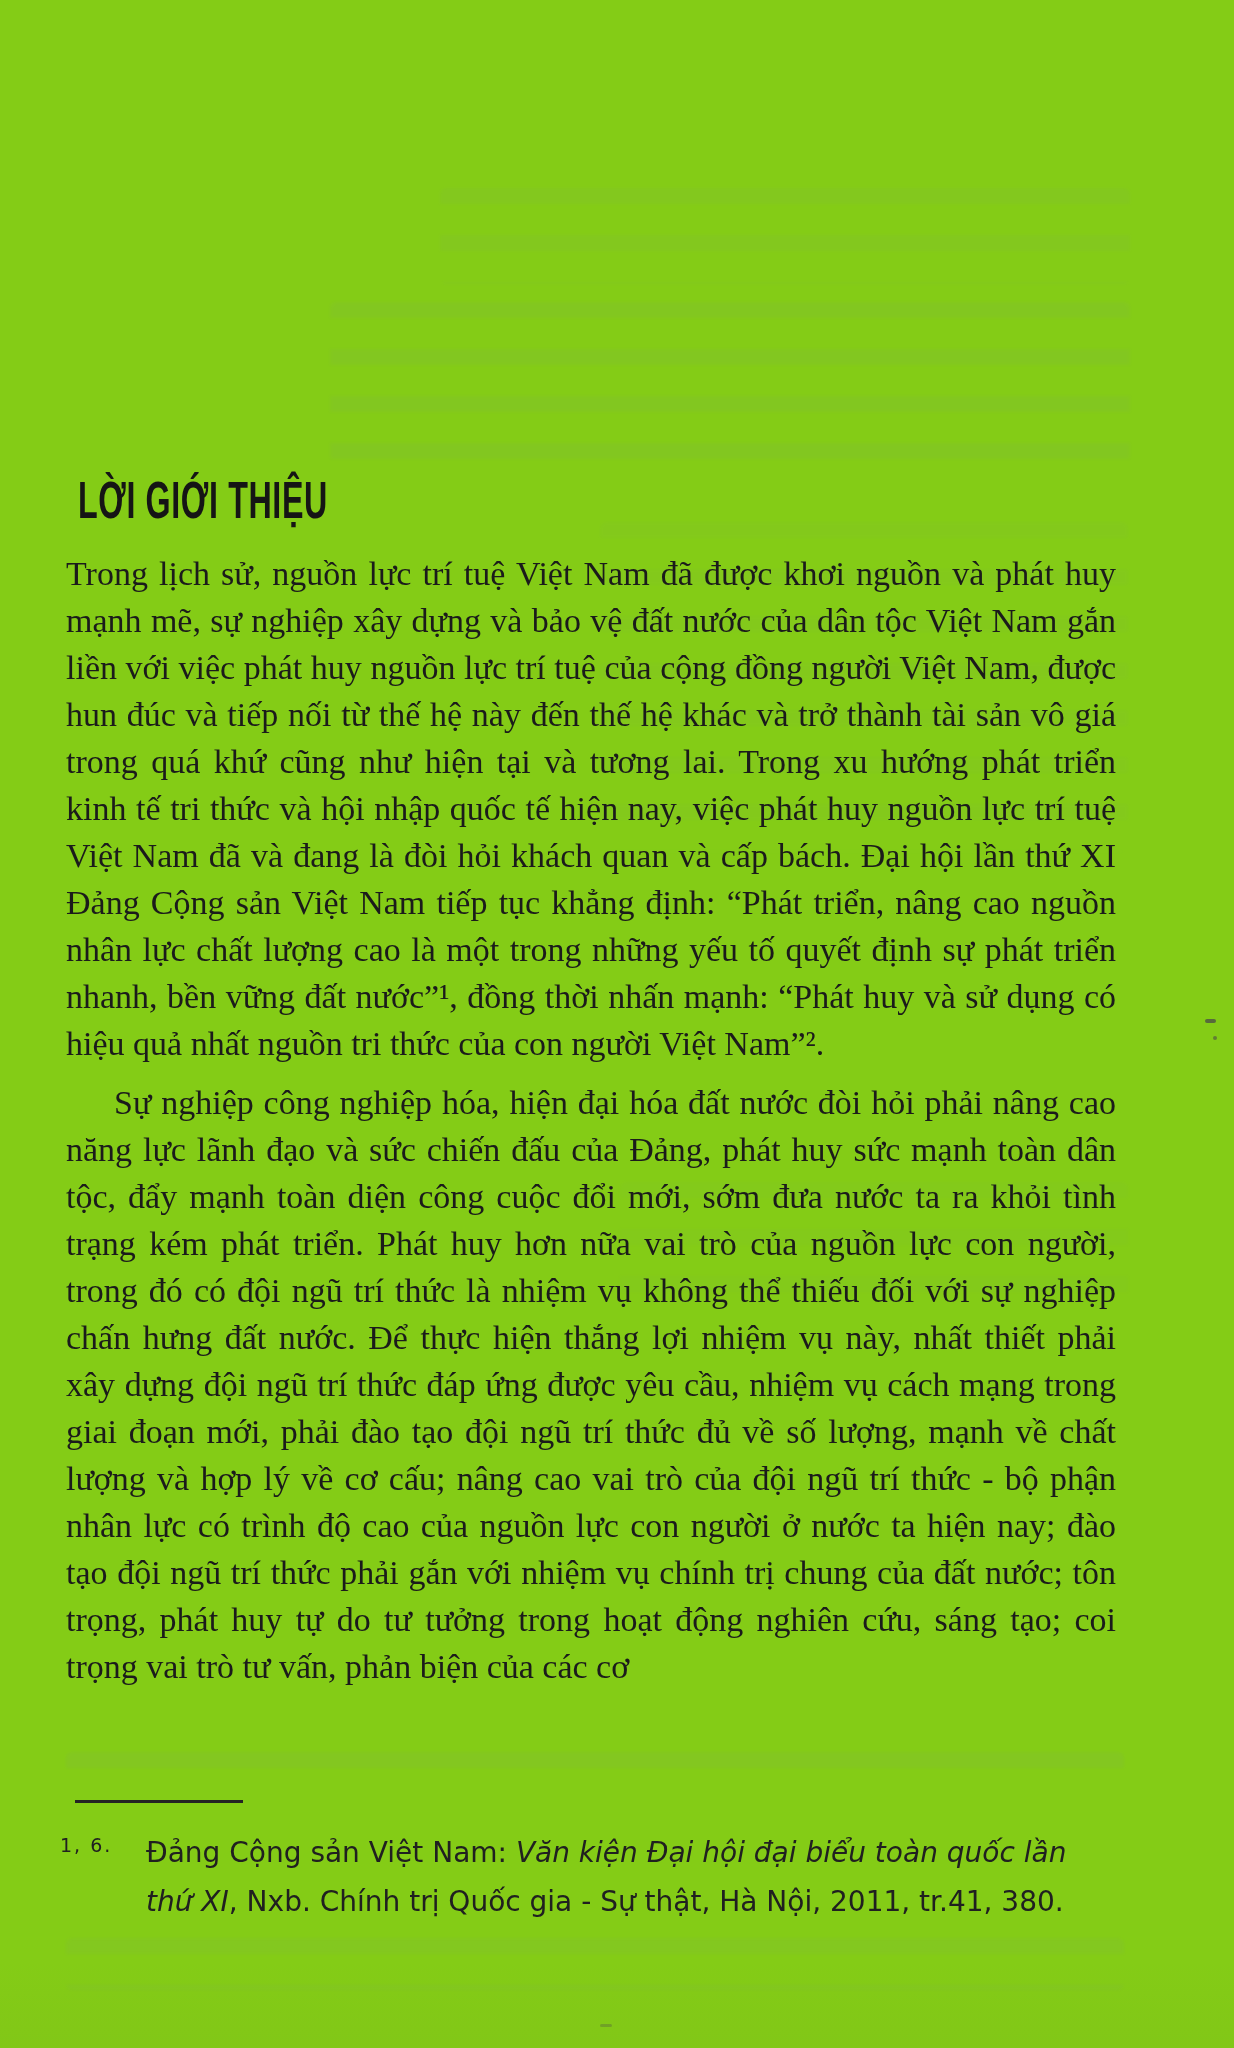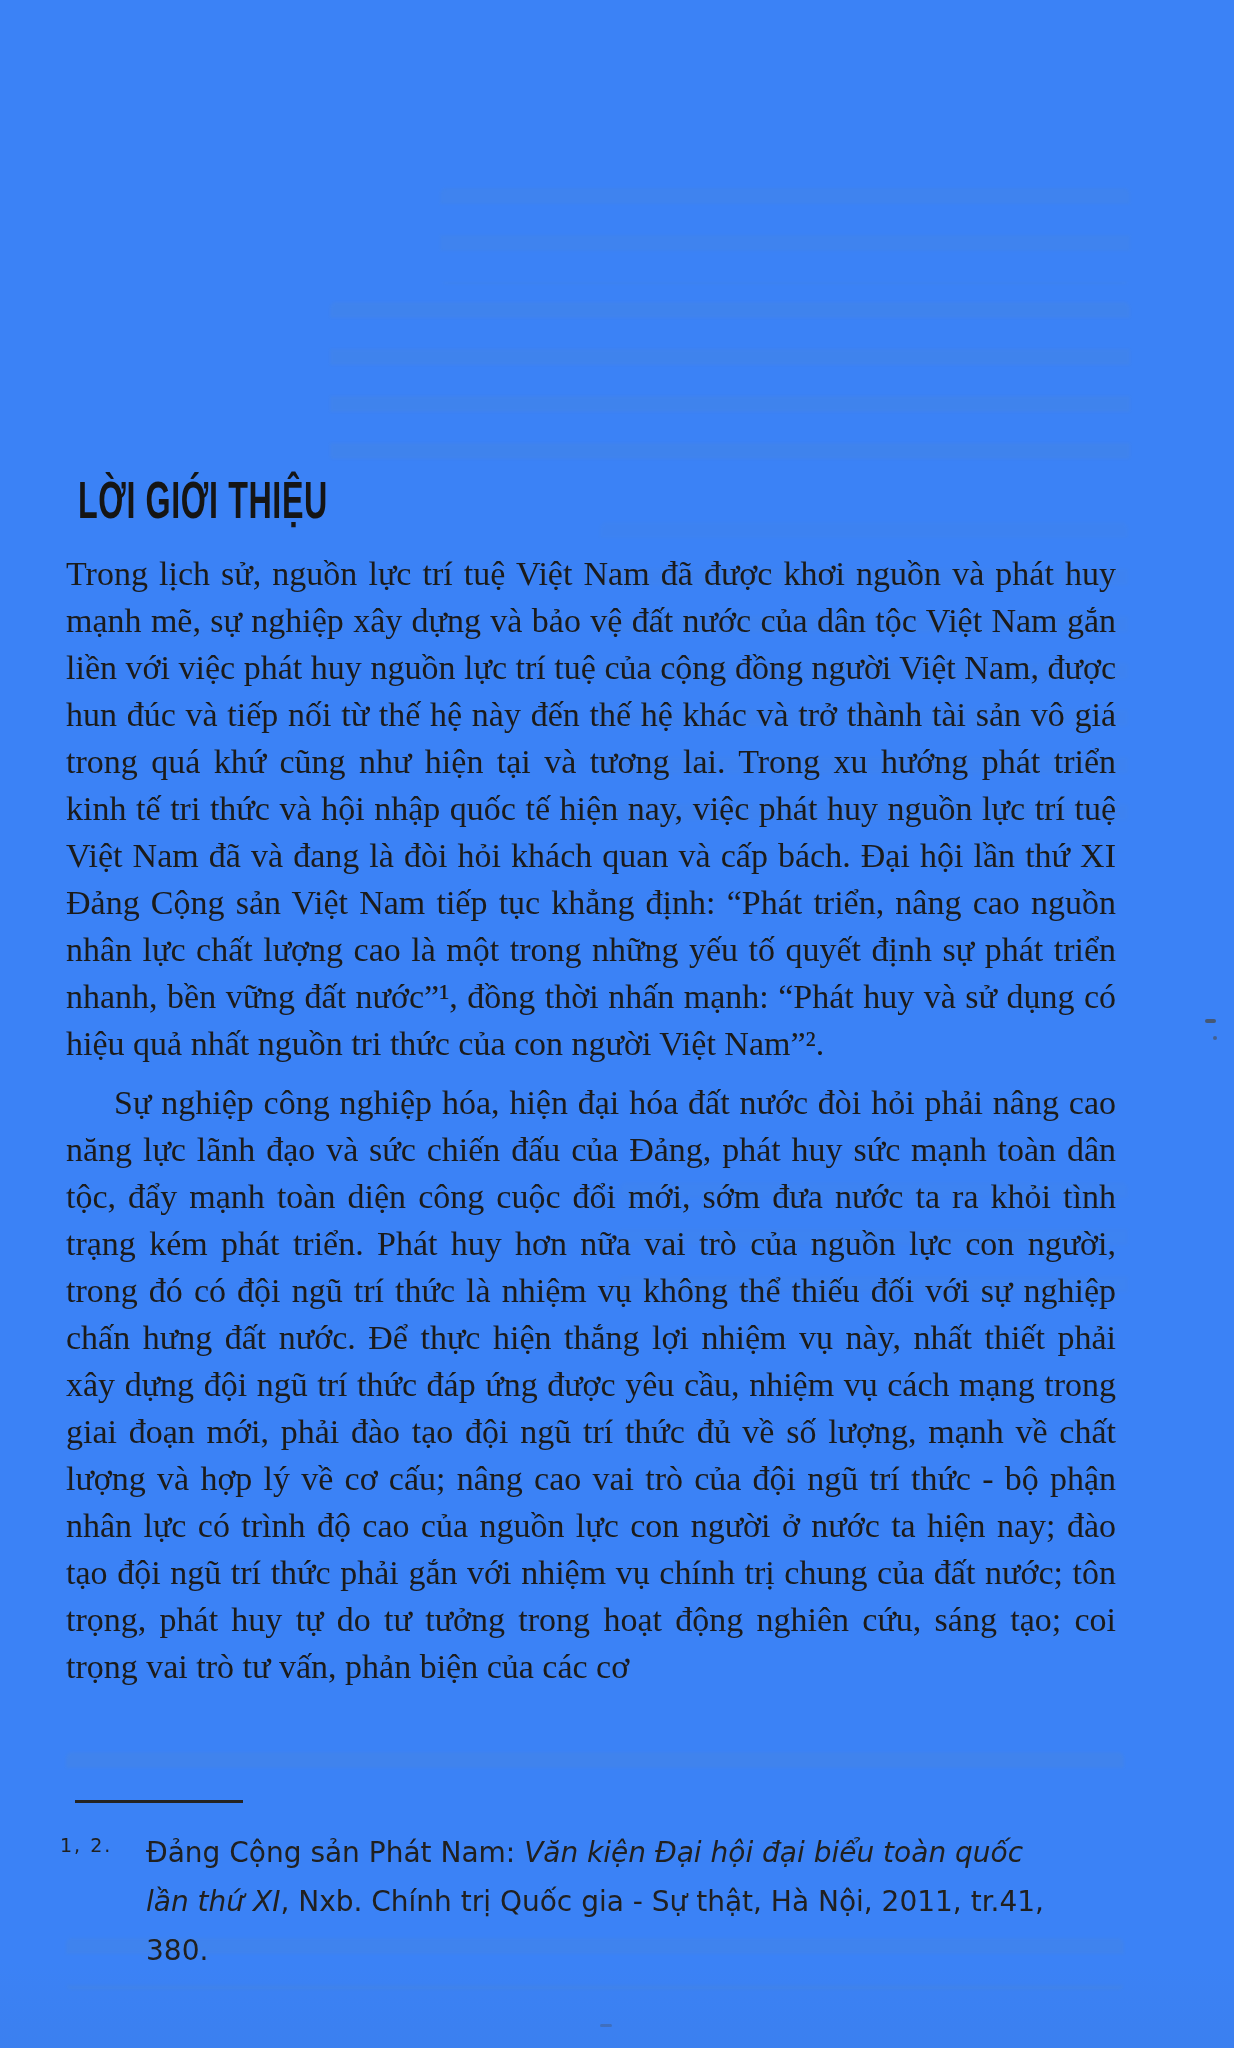--- a/index.html
+++ b/index.html
@@ -1,21 +1,21 @@
 <!DOCTYPE html>
 <html lang="vi"><head>
 <meta charset="utf-8">
 <style>
   html, body { margin: 0; padding: 0; background: #e8e8e6; }
   .page {
     position: relative;
     width: 1234px;
     height: 2048px;
     margin: 0 auto;
-    background: #3b82f6;
+    background: #84cc16;
     overflow: hidden;
     font-family: "Liberation Serif", "DejaVu Serif", serif;
     color: #1b1b1b;
   }
   
   .page::after {
     content: "";
     position: absolute;
     left: 0; right: 0; bottom: 0;
     height: 90px;
@@ -124,19 +124,19 @@
   <h1 class="chapter-title">LỜI GIỚI THIỆU</h1>
 
   <div class="body-text">
     <p>Trong lịch sử, nguồn lực trí tuệ Việt Nam đã được khơi nguồn và phát huy mạnh mẽ, sự nghiệp xây dựng và bảo vệ đất nước của dân tộc Việt Nam gắn liền với việc phát huy nguồn lực trí tuệ của cộng đồng người Việt Nam, được hun đúc và tiếp nối từ thế hệ này đến thế hệ khác và trở thành tài sản vô giá trong quá khứ cũng như hiện tại và tương lai. Trong xu hướng phát triển kinh tế tri thức và hội nhập quốc tế hiện nay, việc phát huy nguồn lực trí tuệ Việt Nam đã và đang là đòi hỏi khách quan và cấp bách. Đại hội lần thứ XI Đảng Cộng sản Việt Nam tiếp tục khẳng định: “Phát triển, nâng cao nguồn nhân lực chất lượng cao là một trong những yếu tố quyết định sự phát triển nhanh, bền vững đất nước”¹, đồng thời nhấn mạnh: “Phát huy và sử dụng có hiệu quả nhất nguồn tri thức của con người Việt Nam”².</p>
     <p>Sự nghiệp công nghiệp hóa, hiện đại hóa đất nước đòi hỏi phải nâng cao năng lực lãnh đạo và sức chiến đấu của Đảng, phát huy sức mạnh toàn dân tộc, đẩy mạnh toàn diện công cuộc đổi mới, sớm đưa nước ta ra khỏi tình trạng kém phát triển. Phát huy hơn nữa vai trò của nguồn lực con người, trong đó có đội ngũ trí thức là nhiệm vụ không thể thiếu đối với sự nghiệp chấn hưng đất nước. Để thực hiện thắng lợi nhiệm vụ này, nhất thiết phải xây dựng đội ngũ trí thức đáp ứng được yêu cầu, nhiệm vụ cách mạng trong giai đoạn mới, phải đào tạo đội ngũ trí thức đủ về số lượng, mạnh về chất lượng và hợp lý về cơ cấu; nâng cao vai trò của đội ngũ trí thức - bộ phận nhân lực có trình độ cao của nguồn lực con người ở nước ta hiện nay; đào tạo đội ngũ trí thức phải gắn với nhiệm vụ chính trị chung của đất nước; tôn trọng, phát huy tự do tư tưởng trong hoạt động nghiên cứu, sáng tạo; coi trọng vai trò tư vấn, phản biện của các cơ</p>
   </div>
 
   <div class="footnote-rule"></div>
 
   <div class="footnote">
-    <sup class="marker">1, 2.</sup>
+    <sup class="marker">1, 6.</sup>
     <div class="fn-body">
-      <span>Đảng Cộng sản Phát Nam: </span><span class="fn-title">Văn kiện Đại hội đại biểu toàn quốc lần thứ XI</span><span>, Nxb. Chính trị Quốc gia - Sự thật, Hà Nội, 2011, tr.41, 380.</span>
+      <span>Đảng Cộng sản Việt Nam: </span><span class="fn-title">Văn kiện Đại hội đại biểu toàn quốc lần thứ XI</span><span>, Nxb. Chính trị Quốc gia - Sự thật, Hà Nội, 2011, tr.41, 380.</span>
     </div>
   </div>
 
 </div>
 
 </body></html>

